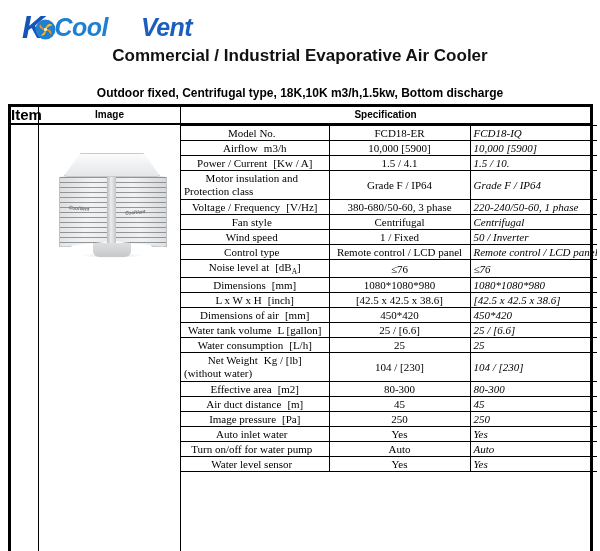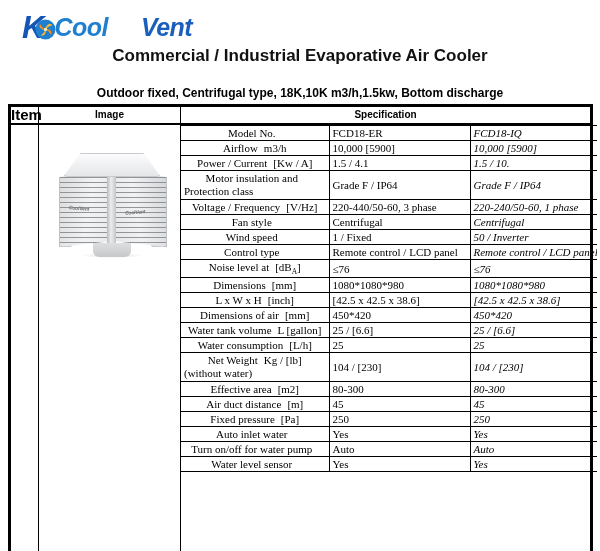--- a/index.html
+++ b/index.html
@@ -131,21 +131,21 @@
   }
   table.spec td {
     border: 1px solid #000;
     padding: 1px 3px;
     height: 15px;
     box-sizing: border-box;
     overflow: hidden;
     white-space: nowrap;
   }
   .sp-label { width: 148px; border-left: none !important; }
-  .sp-v1 { width: 141px; text-align: left; }
+  .sp-v1 { width: 141px; text-align: center; }
   .sp-v2 { width: 127px; border-right: none !important; font-style: italic; }
 
   .lbl-row {
     display: flex;
     justify-content: center;
     align-items: baseline;
     width: 100%;
   }
   .lbl-unit { padding-left: 6px; white-space: nowrap; }
   .lbl-name { white-space: nowrap; }
@@ -337,21 +337,21 @@
                   <td class="sp-v1 tall2">Grade F / IP64</td>
                   <td class="sp-v2 tall2">Grade F / IP64</td>
                 </tr>
                 <tr>
                   <td class="sp-label">
                     <div class="lbl-row">
                       <span class="lbl-name">Voltage / Frequency</span>
                       <span class="lbl-unit">[V/Hz]</span>
                     </div>
                   </td>
-                  <td class="sp-v1">220-440/50-60, 3 phase</td>
+                  <td class="sp-v1">380-680/50-60, 3 phase</td>
                   <td class="sp-v2">220-240/50-60, 1 phase</td>
                 </tr>
                 <tr>
                   <td class="sp-label">
                     <div class="lbl-row">
                       <span class="lbl-name">Fan style</span>
                       <span class="lbl-unit"></span>
                     </div>
                   </td>
                   <td class="sp-v1">Centrifugal</td>
@@ -464,21 +464,21 @@
                       <span class="lbl-name">Air duct distance</span>
                       <span class="lbl-unit">[m]</span>
                     </div>
                   </td>
                   <td class="sp-v1">45</td>
                   <td class="sp-v2">45</td>
                 </tr>
                 <tr>
                   <td class="sp-label">
                     <div class="lbl-row">
-                      <span class="lbl-name">Fixed pressure</span>
+                      <span class="lbl-name">Image pressure</span>
                       <span class="lbl-unit">[Pa]</span>
                     </div>
                   </td>
                   <td class="sp-v1">250</td>
                   <td class="sp-v2">250</td>
                 </tr>
                 <tr>
                   <td class="sp-label">
                     <div class="lbl-row">
                       <span class="lbl-name">Auto inlet water</span>

